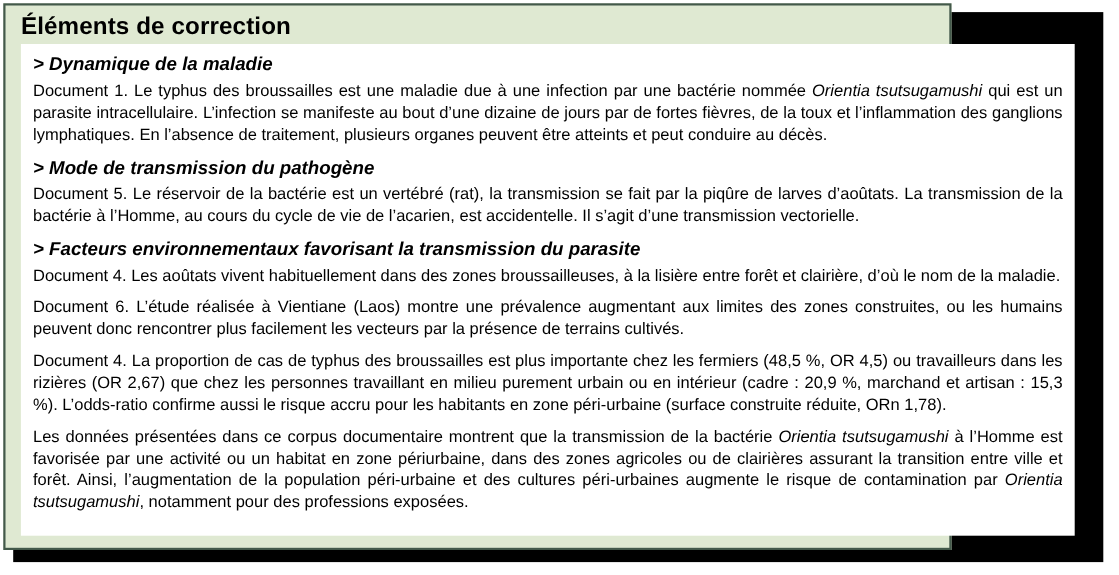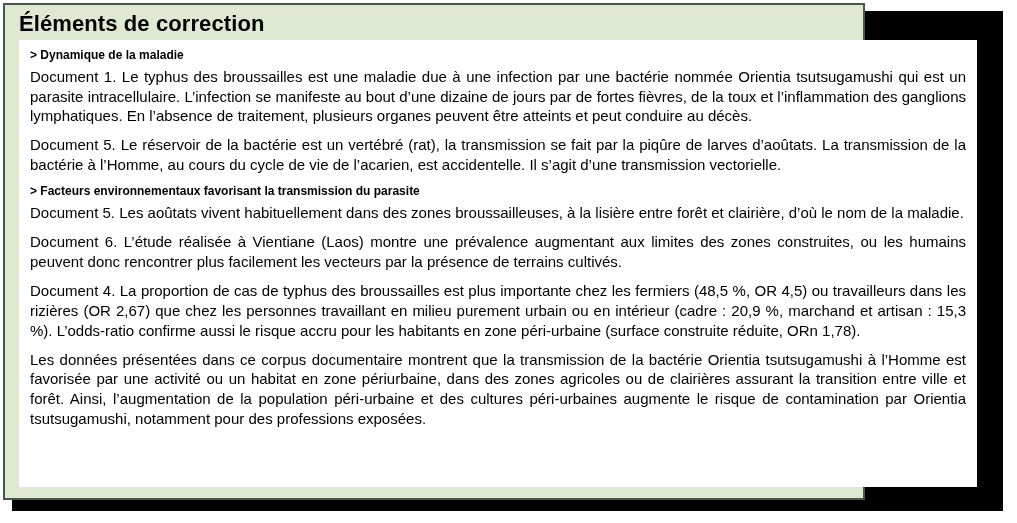--- a/index.html
+++ b/index.html
@@ -57,66 +57,69 @@
     top: 35px;
     width: 958px;
     height: 447px;
     box-sizing: border-box;
     background: #ffffff;
     padding: 7px 11px 6px 11px;
     overflow: hidden;
   }
 
   .section-heading {
-    font-size: 12px;
+    font-size: 17px;
     font-weight: bold;
     color: #000000;
     margin: 4px 0 3px 0;
     line-height: 1.3;
+    font-style: italic;
   }
   .section-heading:first-child {
     margin-top: 1px;
   }
 
   .para {
     font-size: 15px;
     color: #000000;
     margin: 0 0 9px 0;
     line-height: 1.33;
     text-align: justify;
     text-justify: inter-word;
   }
   .para em, .italic {
+    font-style: italic;
   }
 </style>
 </head>
 <body>
 
 <div class="shadow-wrap">
   <div class="drop-shadow"></div>
 </div>
 
 <div class="correction-card">
 
   <div class="card-title">Éléments de correction</div>
 
   <div class="content-panel">
 
     <div class="section-heading">&gt; Dynamique de la maladie</div>
     <p class="para">
       <span>Document 1. Le typhus des broussailles est une maladie due à une infection par une bactérie nommée </span><span class="italic">Orientia tsutsugamushi</span><span> qui est un parasite intracellulaire. L’infection se manifeste au bout d’une dizaine de jours par de fortes fièvres, de la toux et l’inflammation des ganglions lymphatiques. En l’absence de traitement, plusieurs organes peuvent être atteints et peut conduire au décès.</span>
     </p>
 
+    <div class="section-heading">&gt; Mode de transmission du pathogène</div>
     <p class="para">
       <span>Document 5. Le réservoir de la bactérie est un vertébré (rat), la transmission se fait par la piqûre de larves d’aoûtats. La transmission de la bactérie à l’Homme, au cours du cycle de vie de l’acarien, est accidentelle. Il s’agit d’une transmission vectorielle.</span>
     </p>
 
     <div class="section-heading">&gt; Facteurs environnementaux favorisant la transmission du parasite</div>
     <p class="para">
-      <span>Document 5. Les aoûtats vivent habituellement dans des zones broussailleuses, à la lisière entre forêt et clairière, d’où le nom de la maladie.</span>
+      <span>Document 4. Les aoûtats vivent habituellement dans des zones broussailleuses, à la lisière entre forêt et clairière, d’où le nom de la maladie.</span>
     </p>
     <p class="para">
       <span>Document 6. L’étude réalisée à Vientiane (Laos) montre une prévalence augmentant aux limites des zones construites, ou les humains peuvent donc rencontrer plus facilement les vecteurs par la présence de terrains cultivés.</span>
     </p>
     <p class="para">
       <span>Document 4. La proportion de cas de typhus des broussailles est plus importante chez les fermiers (48,5 %, OR 4,5) ou travailleurs dans les rizières (OR 2,67) que chez les personnes travaillant en milieu purement urbain ou en intérieur (cadre : 20,9 %, marchand et artisan : 15,3 %). L’odds-ratio confirme aussi le risque accru pour les habitants en zone péri-urbaine (surface construite réduite, ORn 1,78).</span>
     </p>
     <p class="para">
       <span>Les données présentées dans ce corpus documentaire montrent que la transmission de la bactérie </span><span class="italic">Orientia tsutsugamushi</span><span> à l’Homme est favorisée par une activité ou un habitat en zone périurbaine, dans des zones agricoles ou de clairières assurant la transition entre ville et forêt. Ainsi, l’augmentation de la population péri-urbaine et des cultures péri-urbaines augmente le risque de contamination par </span><span class="italic">Orientia tsutsugamushi</span><span>, notamment pour des professions exposées.</span>
     </p>

